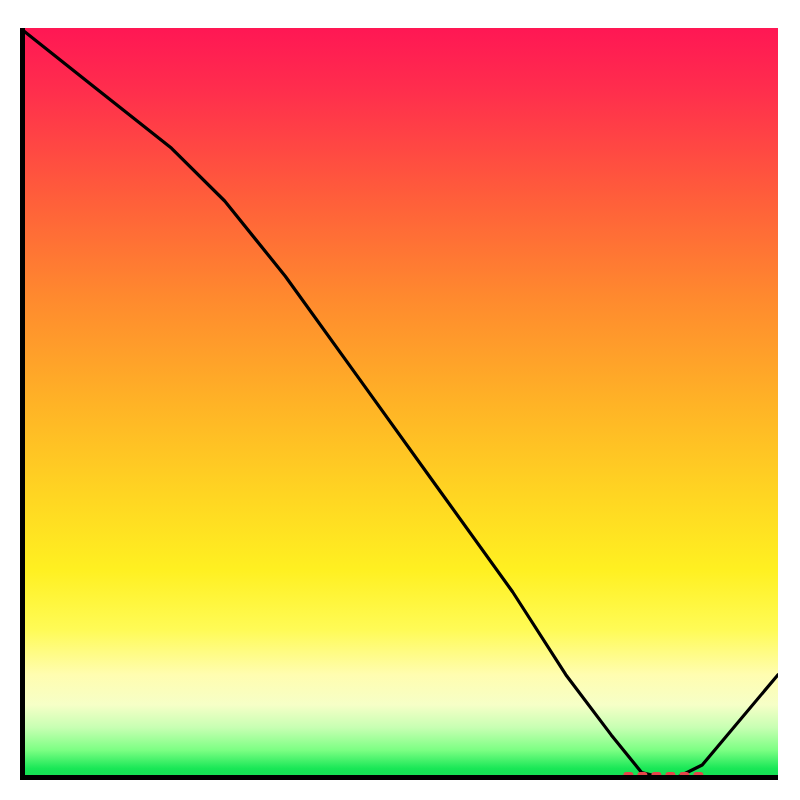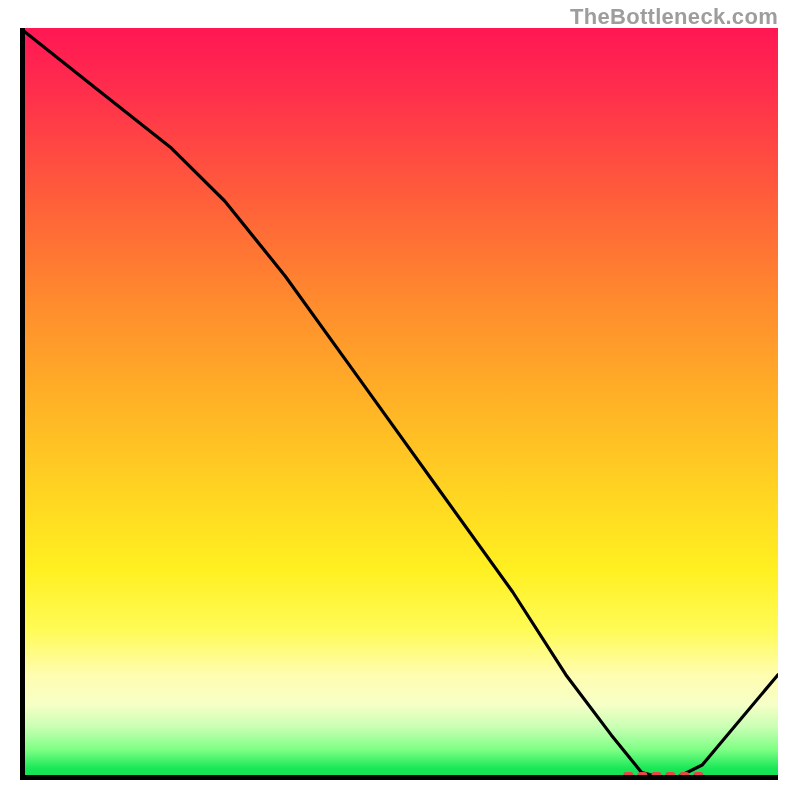--- a/index.html
+++ b/index.html
@@ -84,21 +84,20 @@
     stroke-width: 6;
     stroke-linecap: round;
     stroke-dasharray: 4 10;
   }
 </style>
 </head>
 <body>
 
 <div class="chart-wrap">
 
-  <div class="watermark">TheBottleneck.com</div>
 
   <div class="plot-frame">
     <div class="plot-gradient"></div>
 
     <svg class="curve-svg" viewBox="0 0 758 752" preserveAspectRatio="none">
       <path class="curve-path" d="M0.0 0.0 L75.8 60.2 L151.6 120.3 L204.7 173.0 L265.3 248.2 L341.1 353.4 L416.9 458.7 L492.7 564.0 L545.8 646.7 L591.2 706.9 L621.6 744.5 L651.9 752.0 L682.2 737.0 L758.0 646.7"></path>
       <line class="floor-marker" y1="747" y2="747" x1="606.4" x2="682.2"></line>
     </svg>
 
     <div class="axes"></div>

